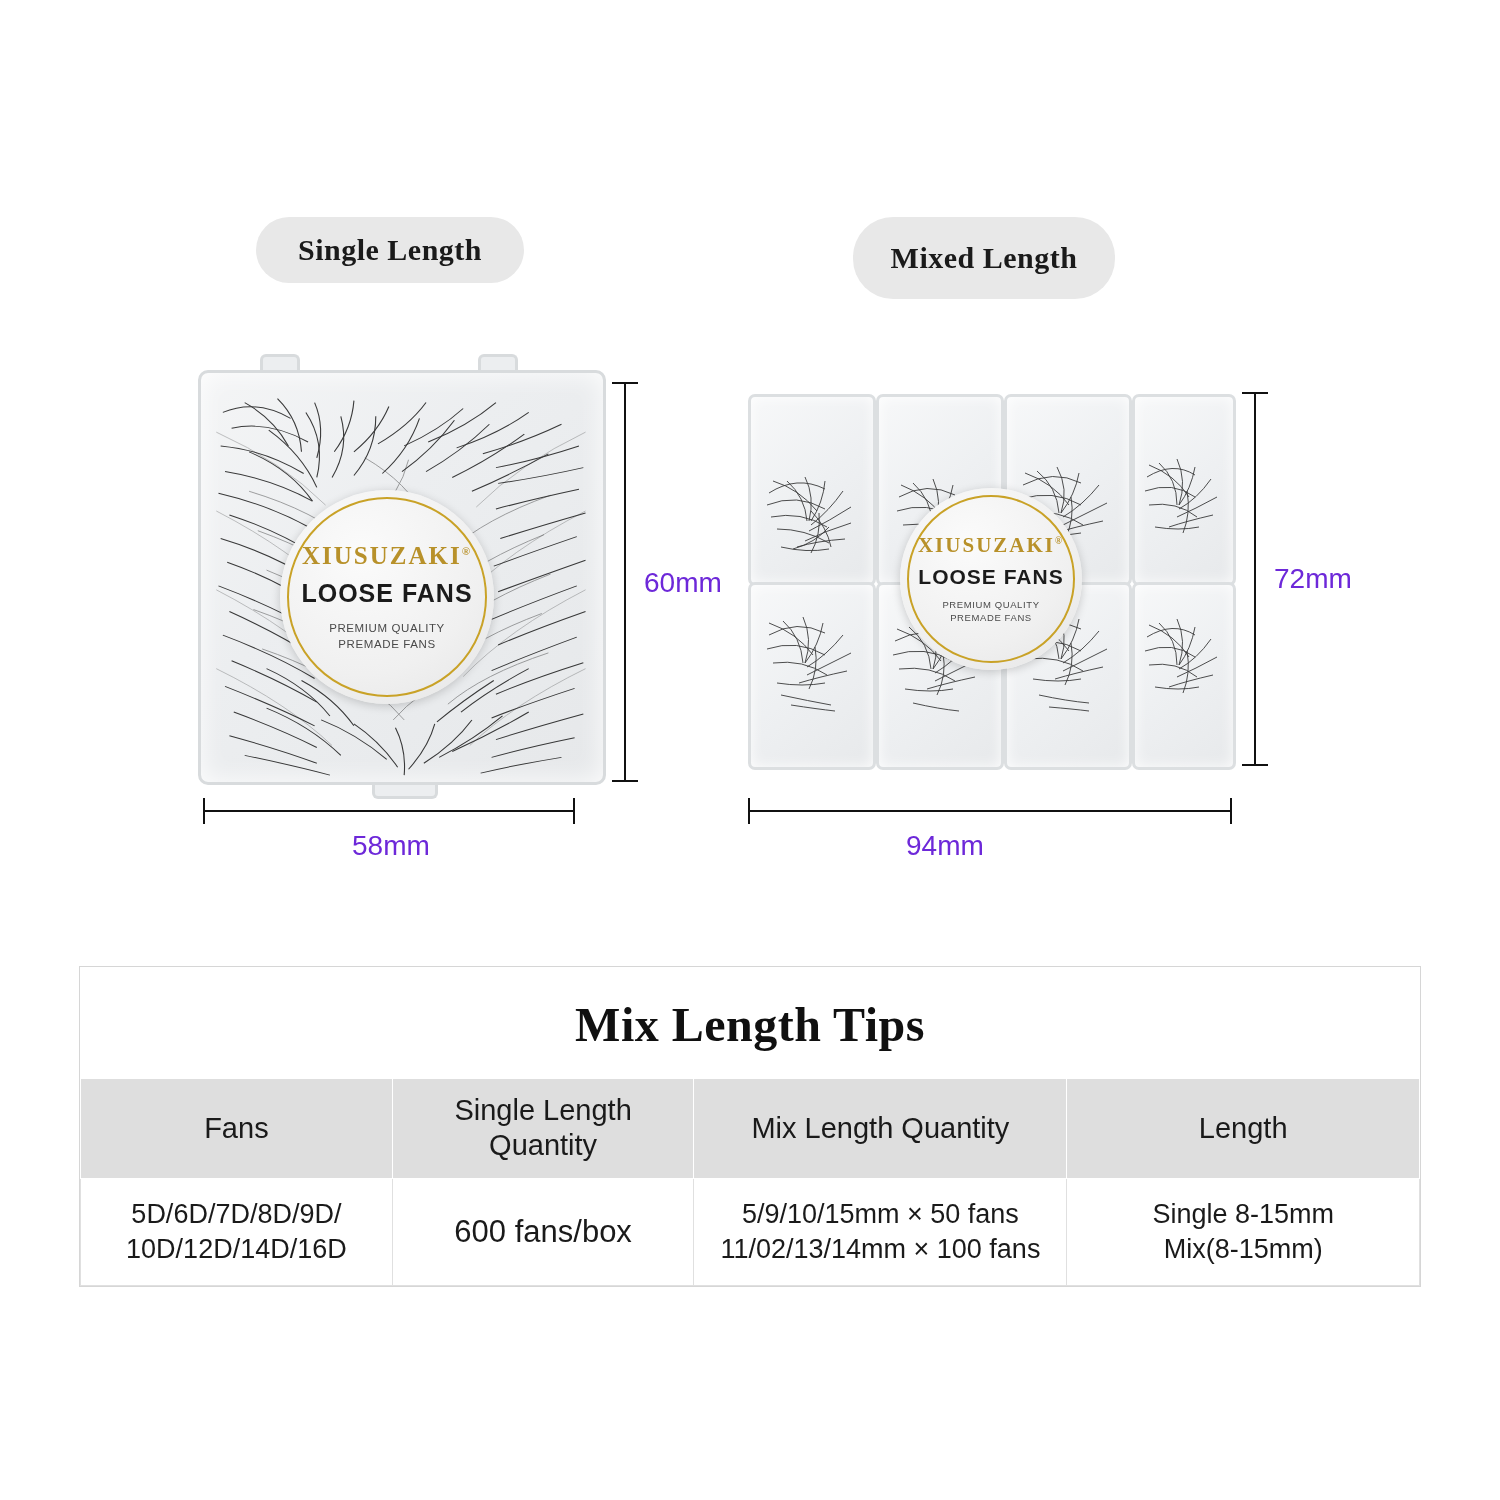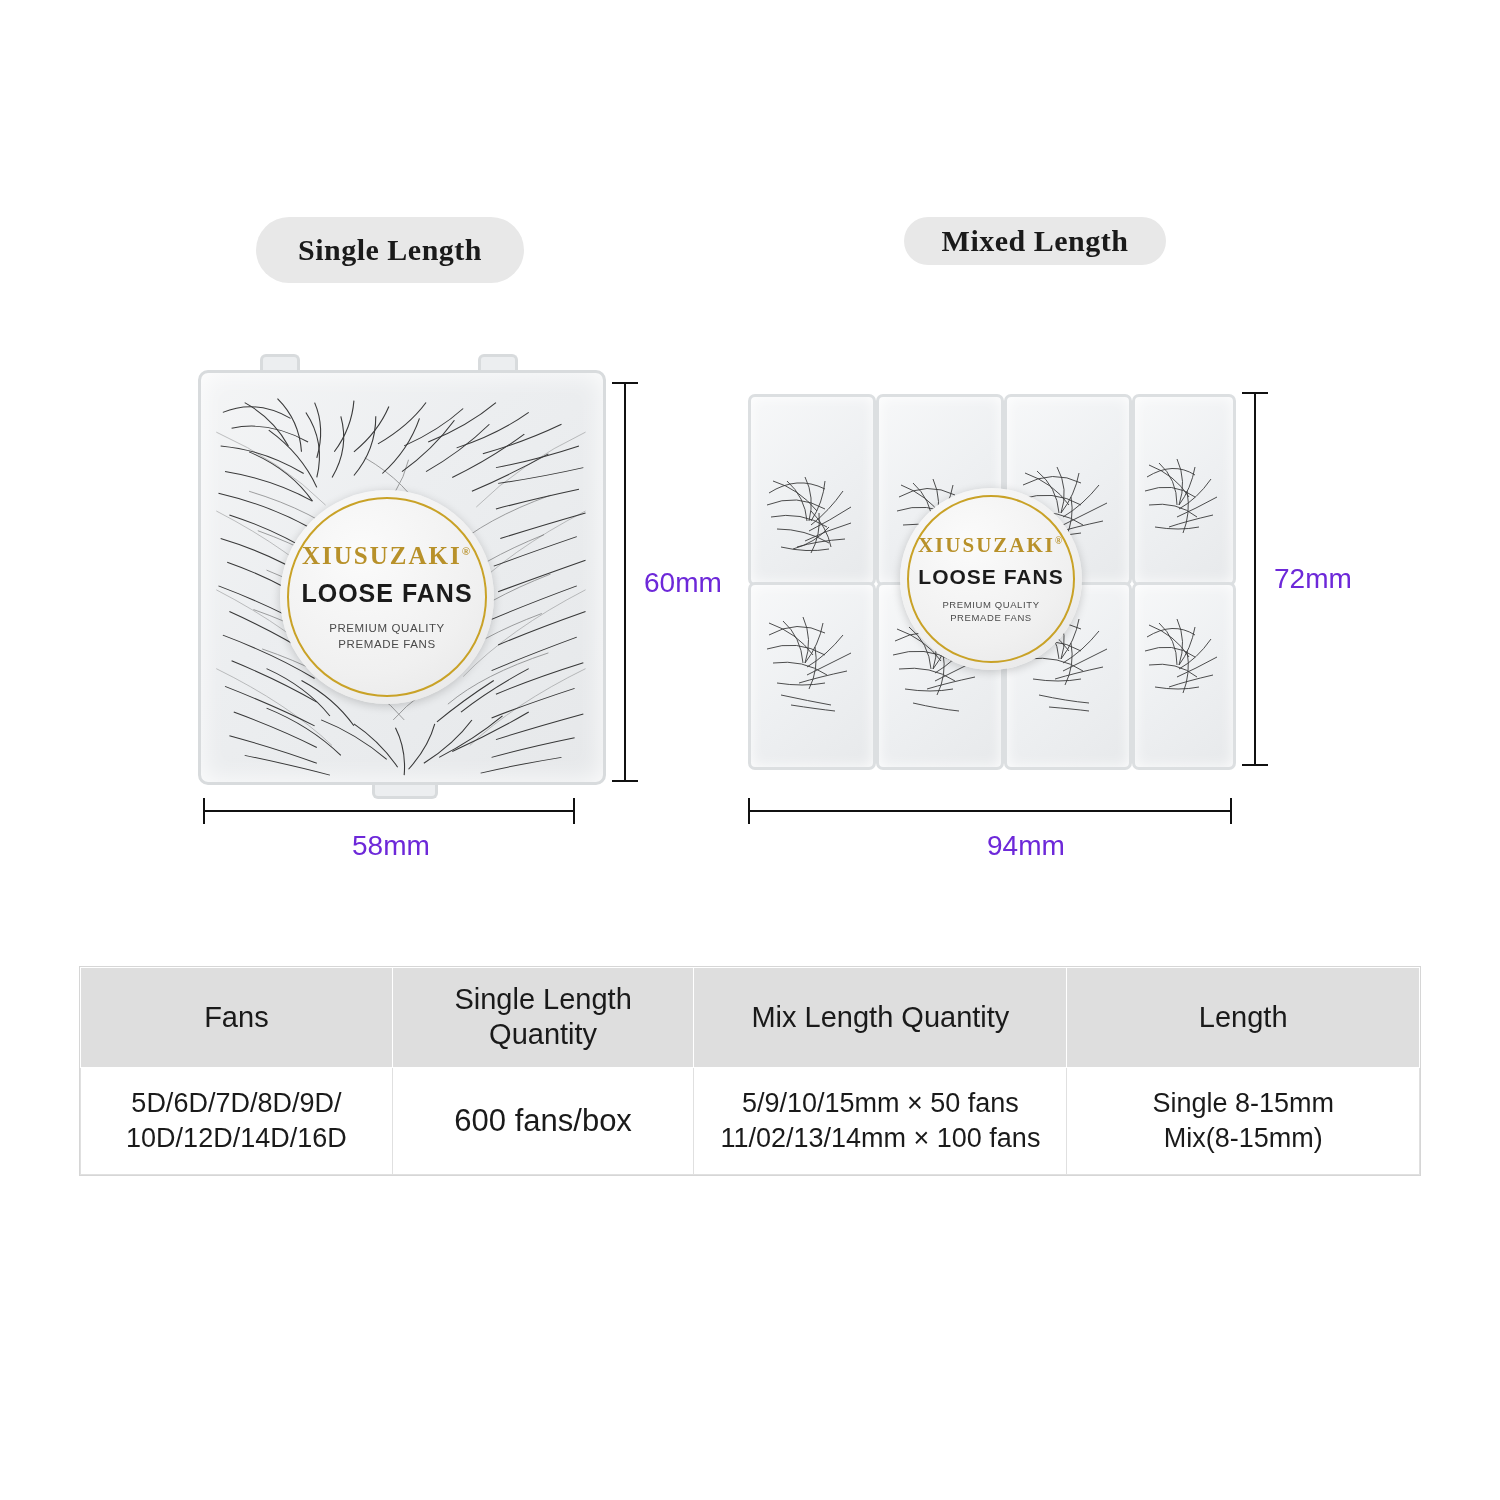--- a/index.html
+++ b/index.html
@@ -24,21 +24,21 @@
     display: flex;
     align-items: center;
     justify-content: center;
     font-family: "Liberation Serif", serif;
     font-weight: bold;
     font-size: 30px;
     letter-spacing: 0.5px;
     color: #1a1a1a;
   }
   #badge-single { left: 256px; top: 217px; width: 268px; height: 66px; }
-  #badge-mixed  { left: 904px; top: 217px; width: 262px; height: 48px; }
+  #badge-mixed  { left: 853px; top: 217px; width: 262px; height: 82px; }
 
   
   .product-area { position: absolute; padding-left: 40px; }
 
   
   #single-box {
     left: 198px; top: 370px; width: 368px; height: 415px;
   }
   .box-shell {
     position: absolute;
@@ -169,21 +169,21 @@
   }
 
   #dim-single-v { left: 613px; top: 382px; width: 24px; height: 400px; }
   #dim-single-v-label { left: 644px; top: 567px; }
   #dim-single-h { left: 203px; top: 798px; width: 372px; height: 26px; }
   #dim-single-h-label { left: 352px; top: 830px; }
 
   #dim-mixed-v { left: 1243px; top: 392px; width: 24px; height: 374px; }
   #dim-mixed-v-label { left: 1274px; top: 563px; }
   #dim-mixed-h { left: 748px; top: 798px; width: 484px; height: 26px; }
-  #dim-mixed-h-label { left: 987px; top: 830px; }
+  #dim-mixed-h-label { left: 906px; top: 830px; }
 
   
   #tips-table {
     position: absolute;
     left: 79px; top: 966px;
     width: 1342px;
     border: 1px solid #d6d6d6;
     background: #fff;
     box-sizing: border-box;
   }
@@ -563,20 +563,21 @@
 <div class="dim-label" id="dim-mixed-v-label">72mm</div>
 
 <div class="dim-h" id="dim-mixed-h">
   <div class="line"></div>
   <div class="cap" style="left:0;"></div>
   <div class="cap" style="right:0;"></div>
 </div>
 <div class="dim-label" id="dim-mixed-h-label">94mm</div>
 
 <div id="tips-table">
+  <div class="table-title">Mix Length Tips</div>
   <table>
     <thead>
       <tr>
         <th class="col1">Fans</th>
         <th class="col2">
           <div>Single Length</div>
           <div>Quantity</div>
         </th>
         <th class="col3">Mix Length Quantity</th>
         <th class="col4">Length</th>

